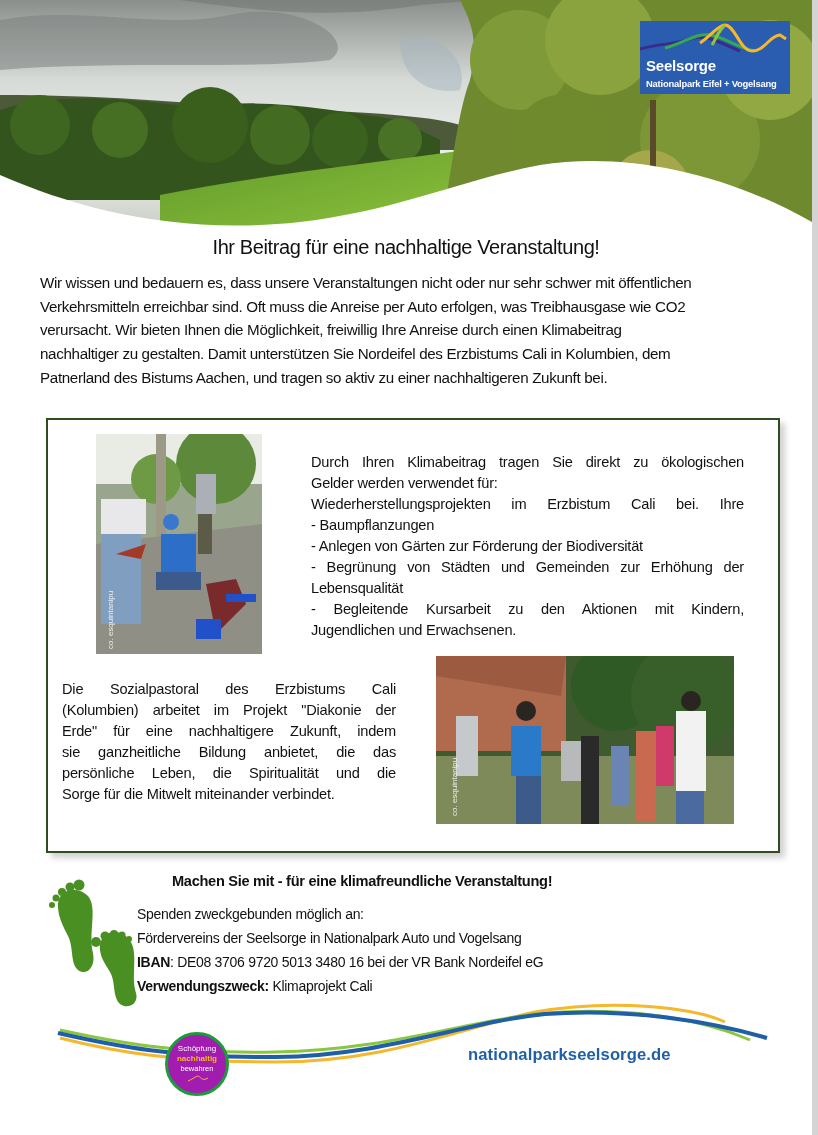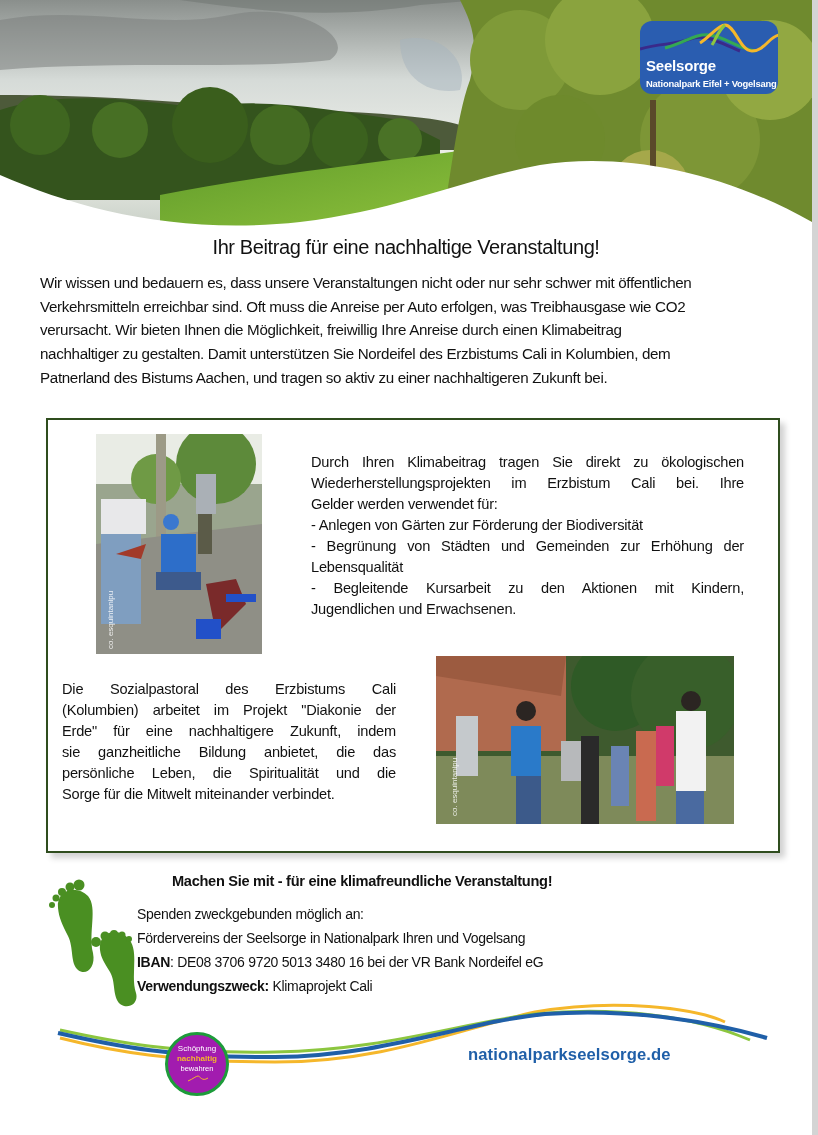--- a/index.html
+++ b/index.html
@@ -6,22 +6,22 @@
   html, body { width: 818px; height: 1135px; background: #ffffff; overflow: hidden; }
   body { position: relative; font-family: "Liberation Sans", sans-serif; color: #111; }
 
   
   .page-edge { position: absolute; left: 812px; top: 0; width: 6px; height: 1135px; background: #d4d4d4; }
 
   
   .hero { position: absolute; left: 0; top: 0; width: 812px; height: 230px; overflow: hidden; }
   .hero svg { display: block; }
 
-  .logo { position: absolute; left: 640px; top: 21px; width: 138px; height: 73px;
-          background: #2a5db0; border-radius: 12px; overflow: hidden; }
+  .logo { position: absolute; left: 640px; top: 21px; width: 150px; height: 73px;
+          background: #2a5db0; border-radius: 0; overflow: hidden; }
   .logo .waves { position: absolute; left: 0; top: 0; }
   .logo-title { position: absolute; left: 6px; top: 36px; color: #fff; font-weight: bold;
                 font-size: 15px; font-family: "Liberation Sans", sans-serif; letter-spacing: -0.2px; }
   .logo-sub { position: absolute; left: 6px; top: 57px; color: #fff; font-weight: bold;
               font-size: 9.4px; white-space: nowrap; letter-spacing: -0.2px; }
 
   
   .main-title { position: absolute; left: 0; width: 812px; top: 236px; text-align: center;
                 font-weight: normal; font-size: 20px; letter-spacing: -0.4px; }
   .intro { position: absolute; left: 40px; top: 271px; width: 740px; font-size: 15.2px;
@@ -153,22 +153,23 @@
     <path d="M20,120 L50,110 L45,125 Z" fill="#a23a2a"></path>
     <path d="M110,150 L140,145 L150,170 L120,200 Z" fill="#7a2a2a"></path>
     <rect x="100" y="185" width="25" height="20" fill="#2250c8"></rect>
     <rect x="130" y="160" width="30" height="8" fill="#2250c8"></rect>
   </svg>
   <span class="credit" style="left:10px; top:215px;">co. esquintanipu</span>
 </div>
 
 <div class="funds">
   <span class="line jl">Durch Ihren Klimabeitrag tragen Sie direkt zu ökologischen</span>
+  <span class="line">Gelder werden verwendet für:</span>
   <span class="line jl">Wiederherstellungsprojekten im Erzbistum Cali bei. Ihre</span>
-  <span class="line">Gelder werden verwendet für:</span>
+  <span class="line">- Baumpflanzungen</span>
   <span class="line">- Anlegen von Gärten zur Förderung der Biodiversität</span>
   <span class="line jl">- Begrünung von Städten und Gemeinden zur Erhöhung der</span>
   <span class="line">Lebensqualität</span>
   <span class="line jl">- Begleitende Kursarbeit zu den Aktionen mit Kindern,</span>
   <span class="line">Jugendlichen und Erwachsenen.</span>
 </div>
 
 <div class="pastoral">
   <span class="jl">Die Sozialpastoral des Erzbistums Cali</span>
   <span class="jl">(Kolumbien) arbeitet im Projekt "Diakonie der</span>
@@ -215,21 +216,21 @@
       <circle cx="57" cy="58" r="4.5"></circle>
       <circle cx="66" cy="56" r="4"></circle>
     <circle cx="74" cy="57" r="3.5"></circle>
       <circle cx="81" cy="61" r="3"></circle>
   </g>
 </svg>
 
 <div class="cta">Machen Sie mit - für eine klimafreundliche Veranstaltung!</div>
 <div class="donate">
   <span class="row">Spenden zweckgebunden möglich an:</span>
-  <span class="row">Fördervereins der Seelsorge in Nationalpark Ihren und Vogelsang</span>
+  <span class="row">Fördervereins der Seelsorge in Nationalpark Auto und Vogelsang</span>
   <span class="row"><b>IBAN</b><span>: DE08 3706 9720 5013 3480 16 bei der VR Bank Nordeifel eG</span></span>
   <span class="row"><b>Verwendungszweck:</b><span> Klimaprojekt Cali</span></span>
 </div>
 
 <svg class="footer-waves" viewBox="0 0 720 70">
   <path d="M5,38 C60,52 120,62 220,62 C330,62 400,30 480,12 C560,-2 640,8 670,22" stroke="#f5b72b" stroke-width="3" fill="none"></path>
   <path d="M5,30 C60,42 120,54 220,52 C330,50 400,24 480,14 C560,6 640,16 695,40" stroke="#8cc63f" stroke-width="3" fill="none"></path>
   <path d="M3,33 C60,46 120,58 220,57 C330,56 410,22 490,14 C570,8 650,20 712,38" stroke="#1f5fa8" stroke-width="4" fill="none"></path>
 </svg>
 

